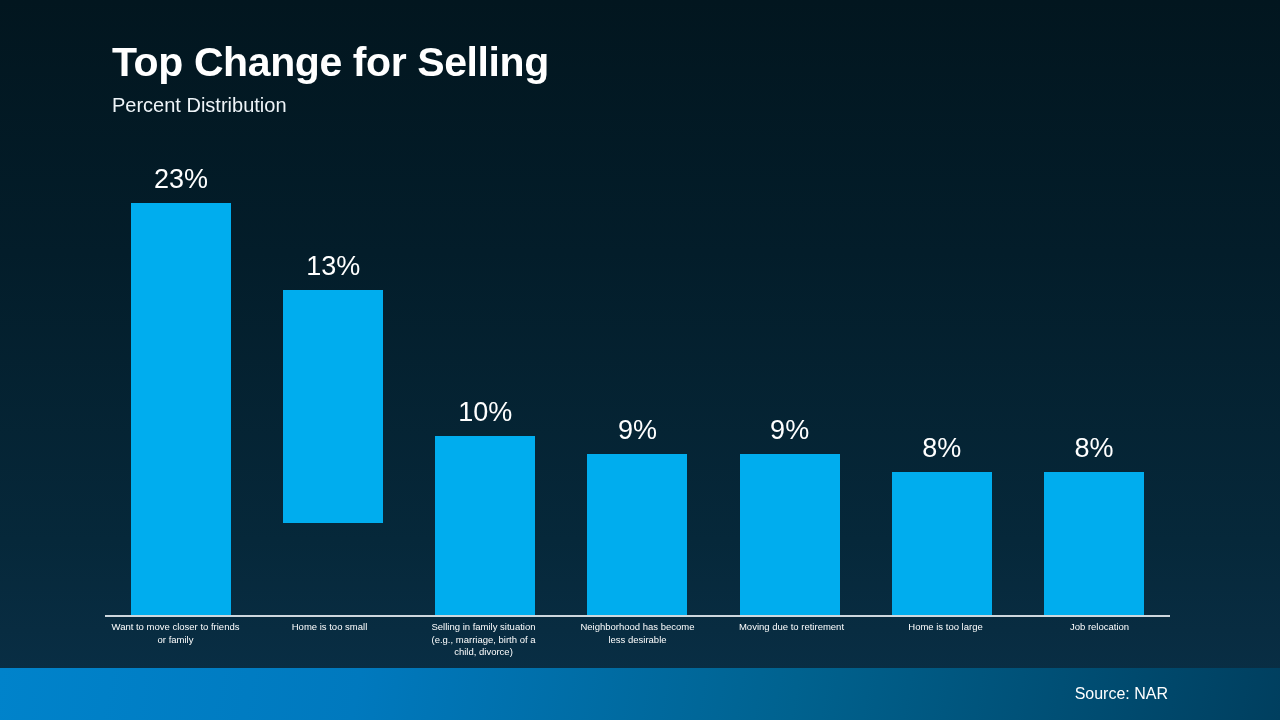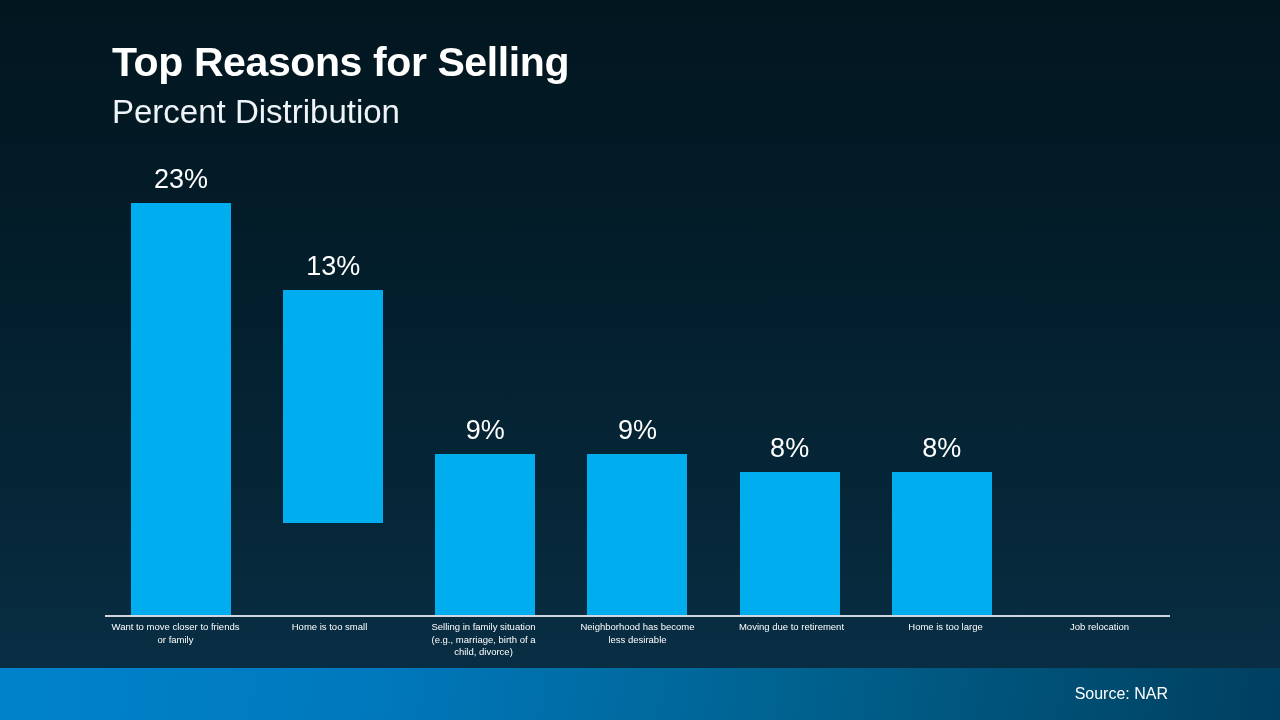--- a/index.html
+++ b/index.html
@@ -32,21 +32,21 @@
   #chart-title {
     font-size: 41px;
     font-weight: bold;
     color: #ffffff;
     letter-spacing: -0.4px;
     line-height: 1.08;
     margin: 0;
     white-space: nowrap;
   }
   #chart-subtitle {
-    font-size: 33px;
+    font-size: 20px;
     font-weight: normal;
     color: #eef4f8;
     margin: 10px 0 0 0;
     line-height: 1.1;
     white-space: nowrap;
   }
 
   
   #plot {
     position: absolute;
@@ -136,35 +136,39 @@
     color: #ffffff;
     white-space: nowrap;
   }
 </style>
 </head>
 <body>
 
 <div id="slide">
 
   <div id="header">
-    <h1 id="chart-title">Top Reasons for Selling</h1>
+    <h1 id="chart-title">Top Change for Selling</h1>
     <div id="chart-subtitle">Percent Distribution</div>
   </div>
 
   <div id="plot">
     <div id="bars-row">
         <div class="bar-slot" style="width: 152.143px;">
           <div class="bar-value">23%</div>
           <div class="bar-rect" style="height: 412px; background: rgb(0, 173, 238);"></div>
         </div>
         <div class="bar-slot" style="width: 152.143px; justify-content: center;">
           <div class="bar-value">13%</div>
           <div class="bar-rect" style="height: 233px; background: rgb(0, 173, 238);"></div>
         </div>
         <div class="bar-slot" style="width: 152.143px;">
+          <div class="bar-value">10%</div>
+          <div class="bar-rect" style="height: 179px; background: rgb(0, 173, 238);"></div>
+        </div>
+        <div class="bar-slot" style="width: 152.143px;">
           <div class="bar-value">9%</div>
           <div class="bar-rect" style="height: 161px; background: rgb(0, 173, 238);"></div>
         </div>
         <div class="bar-slot" style="width: 152.143px;">
           <div class="bar-value">9%</div>
           <div class="bar-rect" style="height: 161px; background: rgb(0, 173, 238);"></div>
         </div>
         <div class="bar-slot" style="width: 152.143px;">
           <div class="bar-value">8%</div>
           <div class="bar-rect" style="height: 143px; background: rgb(0, 173, 238);"></div>

